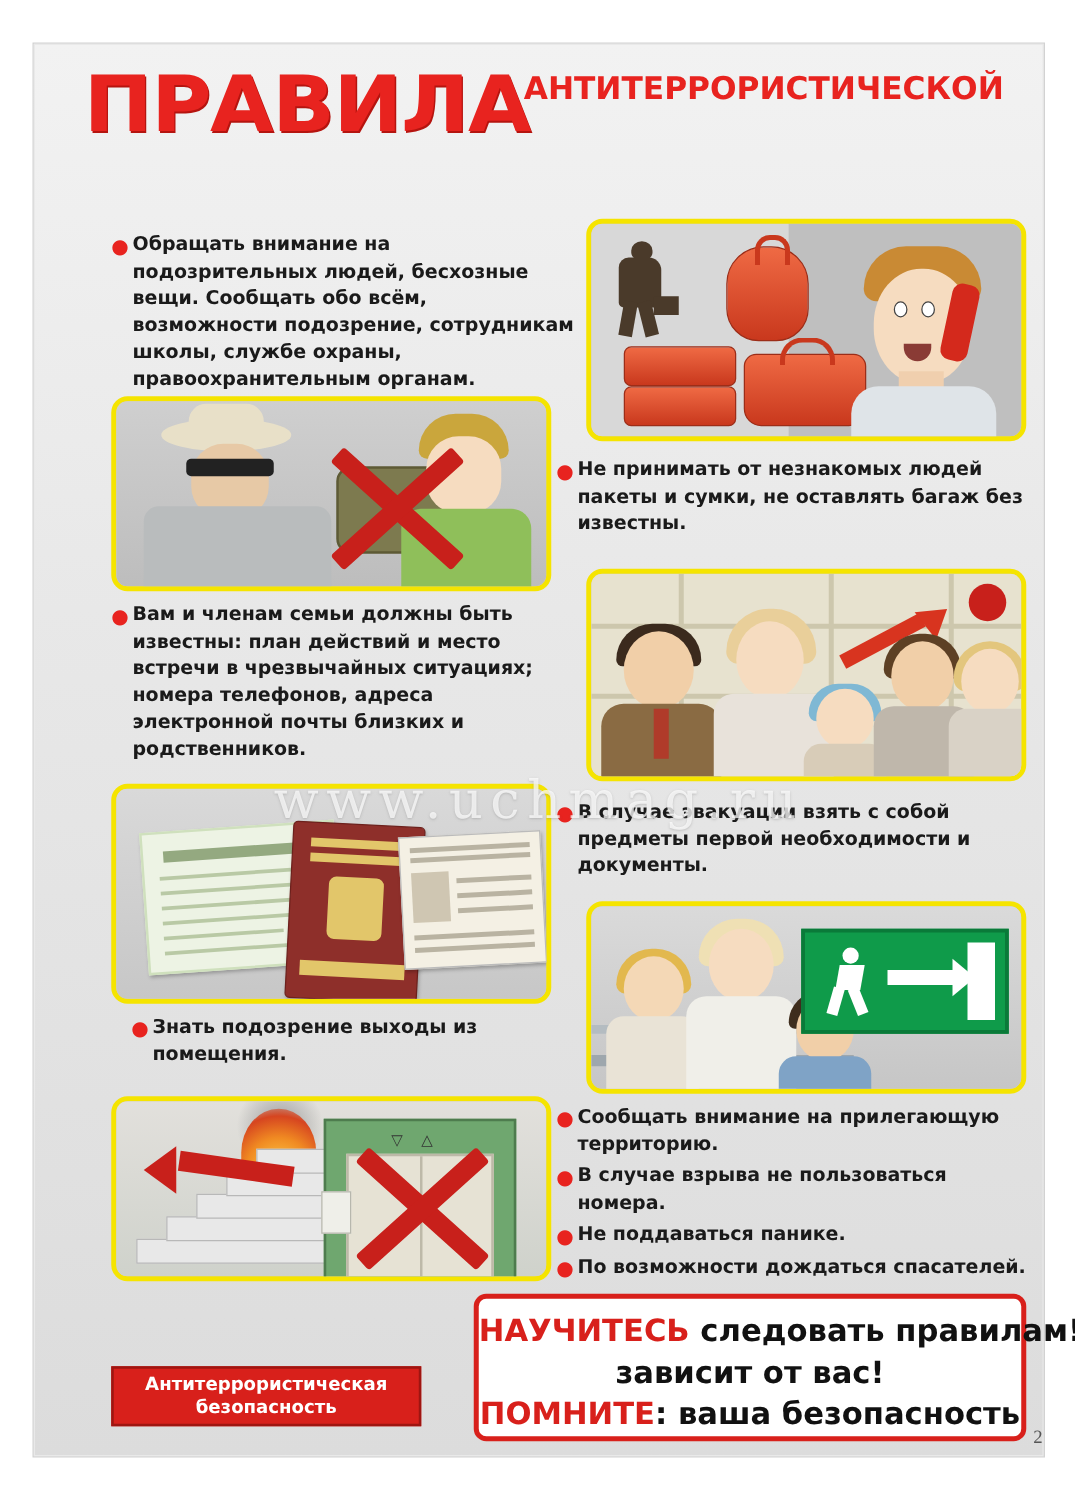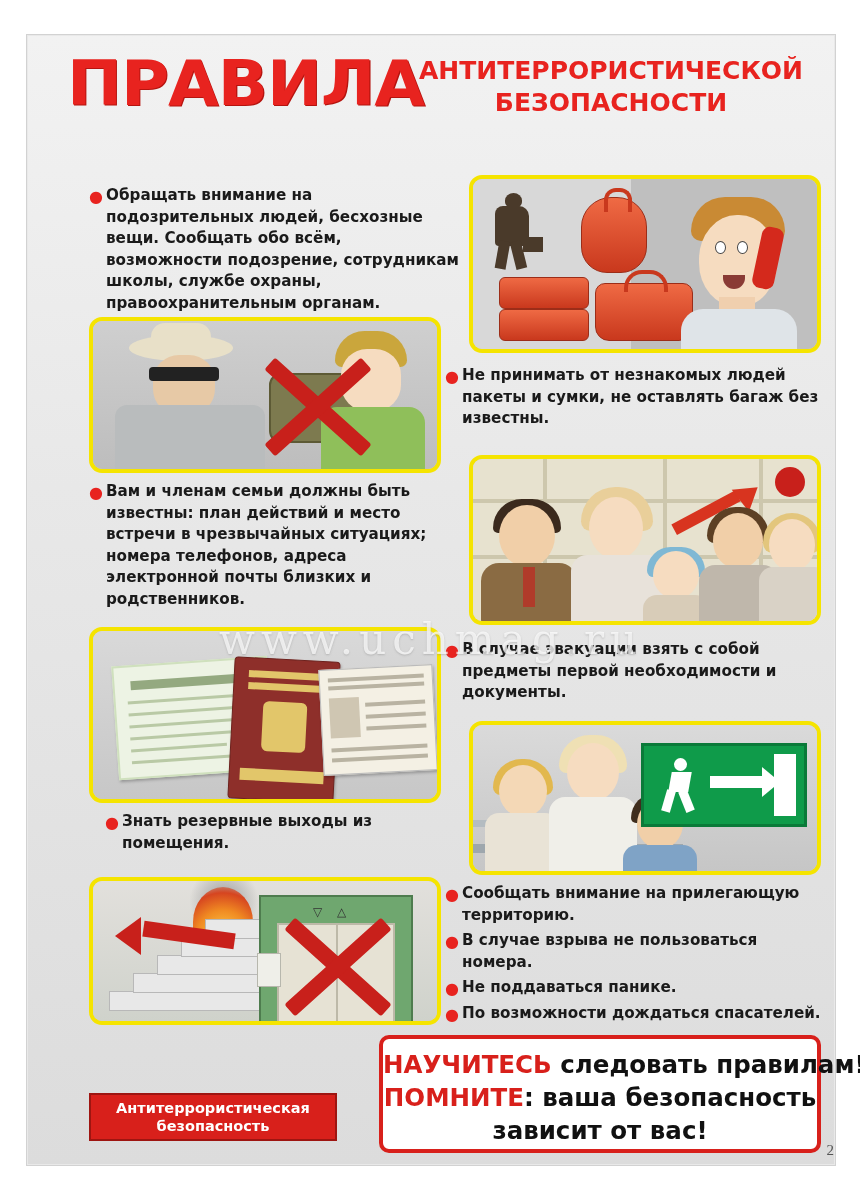--- a/index.html
+++ b/index.html
@@ -329,21 +329,20 @@
 </head>
 <body>
 
 <div class="page">
   <div class="poster">
 
     <div class="header">
       <div class="title-main">ПРАВИЛА</div>
       <div class="title-sub">
         <div>АНТИТЕРРОРИСТИЧЕСКОЙ</div>
-        <div>БЕЗОПАСНОСТИ</div>
       </div>
     </div>
 
     <div class="txtblock t1">
       <div class="li">
         <span class="bullet">●</span>
         <span class="body">Обращать внимание на подозрительных людей, бесхозные вещи. Сообщать обо всём, возможности подозрение, сотрудникам школы, службе охраны, правоохранительным органам.</span>
       </div>
     </div>
 
@@ -511,21 +510,21 @@
             <div class="l2"></div>
           </div>
         <div class="arrow2"></div>
         <div class="panel"></div>
       </div>
     </div>
 
     <div class="txtblock t5">
       <div class="li">
         <span class="bullet">●</span>
-        <span class="body">Знать резервные выходы из помещения.</span>
+        <span class="body">Знать подозрение выходы из помещения.</span>
       </div>
     </div>
 
     <div class="frame f6">
       <div class="bg"></div>
       <div class="smoke"></div>
       <div class="fire"></div>
       <div class="stairs">
         <span style="left:0;bottom:0;width:150px;height:18px;"></span>
         <span style="left:24px;bottom:18px;width:126px;height:18px;"></span>
@@ -569,24 +568,24 @@
         <span class="body">По возможности дождаться спасателей.</span>
       </div>
     </div>
 
     <div class="watermark">www.uchmag.ru</div>
 
     <div class="redbox">
       <div class="l">
         <span class="hl">НАУЧИТЕСЬ</span><span> следовать правилам!</span>
       </div>
+      <div class="l">зависит от вас!</div>
       <div class="l">
         <span class="hl">ПОМНИТЕ</span><span>: ваша безопасность</span>
       </div>
-      <div class="l">зависит от вас!</div>
     </div>
 
     <div class="botlabel">
       <div>
         <div>Антитеррористическая</div>
         <div>безопасность</div>
       </div>
     </div>
 
   </div>

